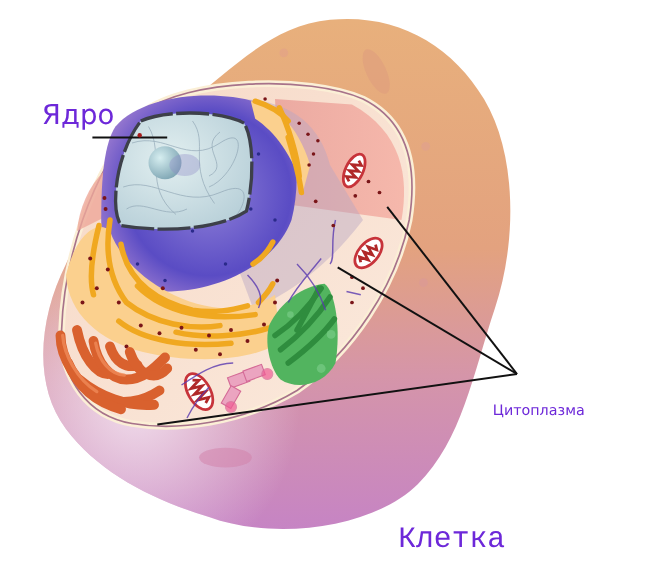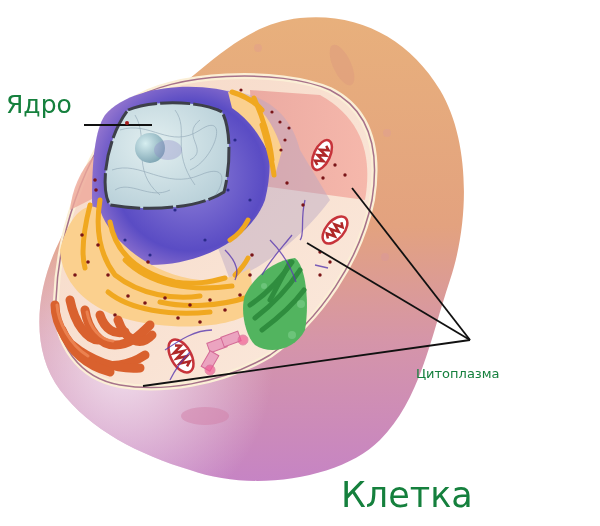--- a/index.html
+++ b/index.html
@@ -1,27 +1,28 @@
 <!DOCTYPE html>
 <html><head>
   <meta charset="utf-8">
   <style>
     html, body { margin: 0; padding: 0; background: #ffffff; }
     body { width: 600px; height: 526px; position: relative; overflow: hidden; }
     #diagram { position: absolute; left: 0; top: 0; width: 600px; height: 526px; }
     .label {
       position: absolute;
       font-family: "DejaVu Sans", sans-serif;
-      color: #15803d;
+      color: #6d28d9;
       white-space: nowrap;
       line-height: 1;
+      margin-left: 32px;
     }
     #label-nucleus { left: 6px; top: 92px; font-size: 25px; }
     #label-cytoplasm { left: 416px; top: 367px; font-size: 13px; }
-    #label-cell { left: 341px; top: 478px; font-size: 35px; }
+    #label-cell { left: 330px; top: 478px; font-size: 27px; font-family: Liberation Mono, monospace; }
   </style>
 </head>
 <body>
 
 <svg id="diagram" viewBox="0 0 600 526" xmlns="http://www.w3.org/2000/svg">
   <defs>
     <linearGradient id="outerGrad" x1="0" y1="0" x2="0" y2="1">
       <stop offset="0" stop-color="#e8b07c"></stop>
       <stop offset="0.45" stop-color="#e3a27f"></stop>
       <stop offset="0.7" stop-color="#d595a9"></stop>

